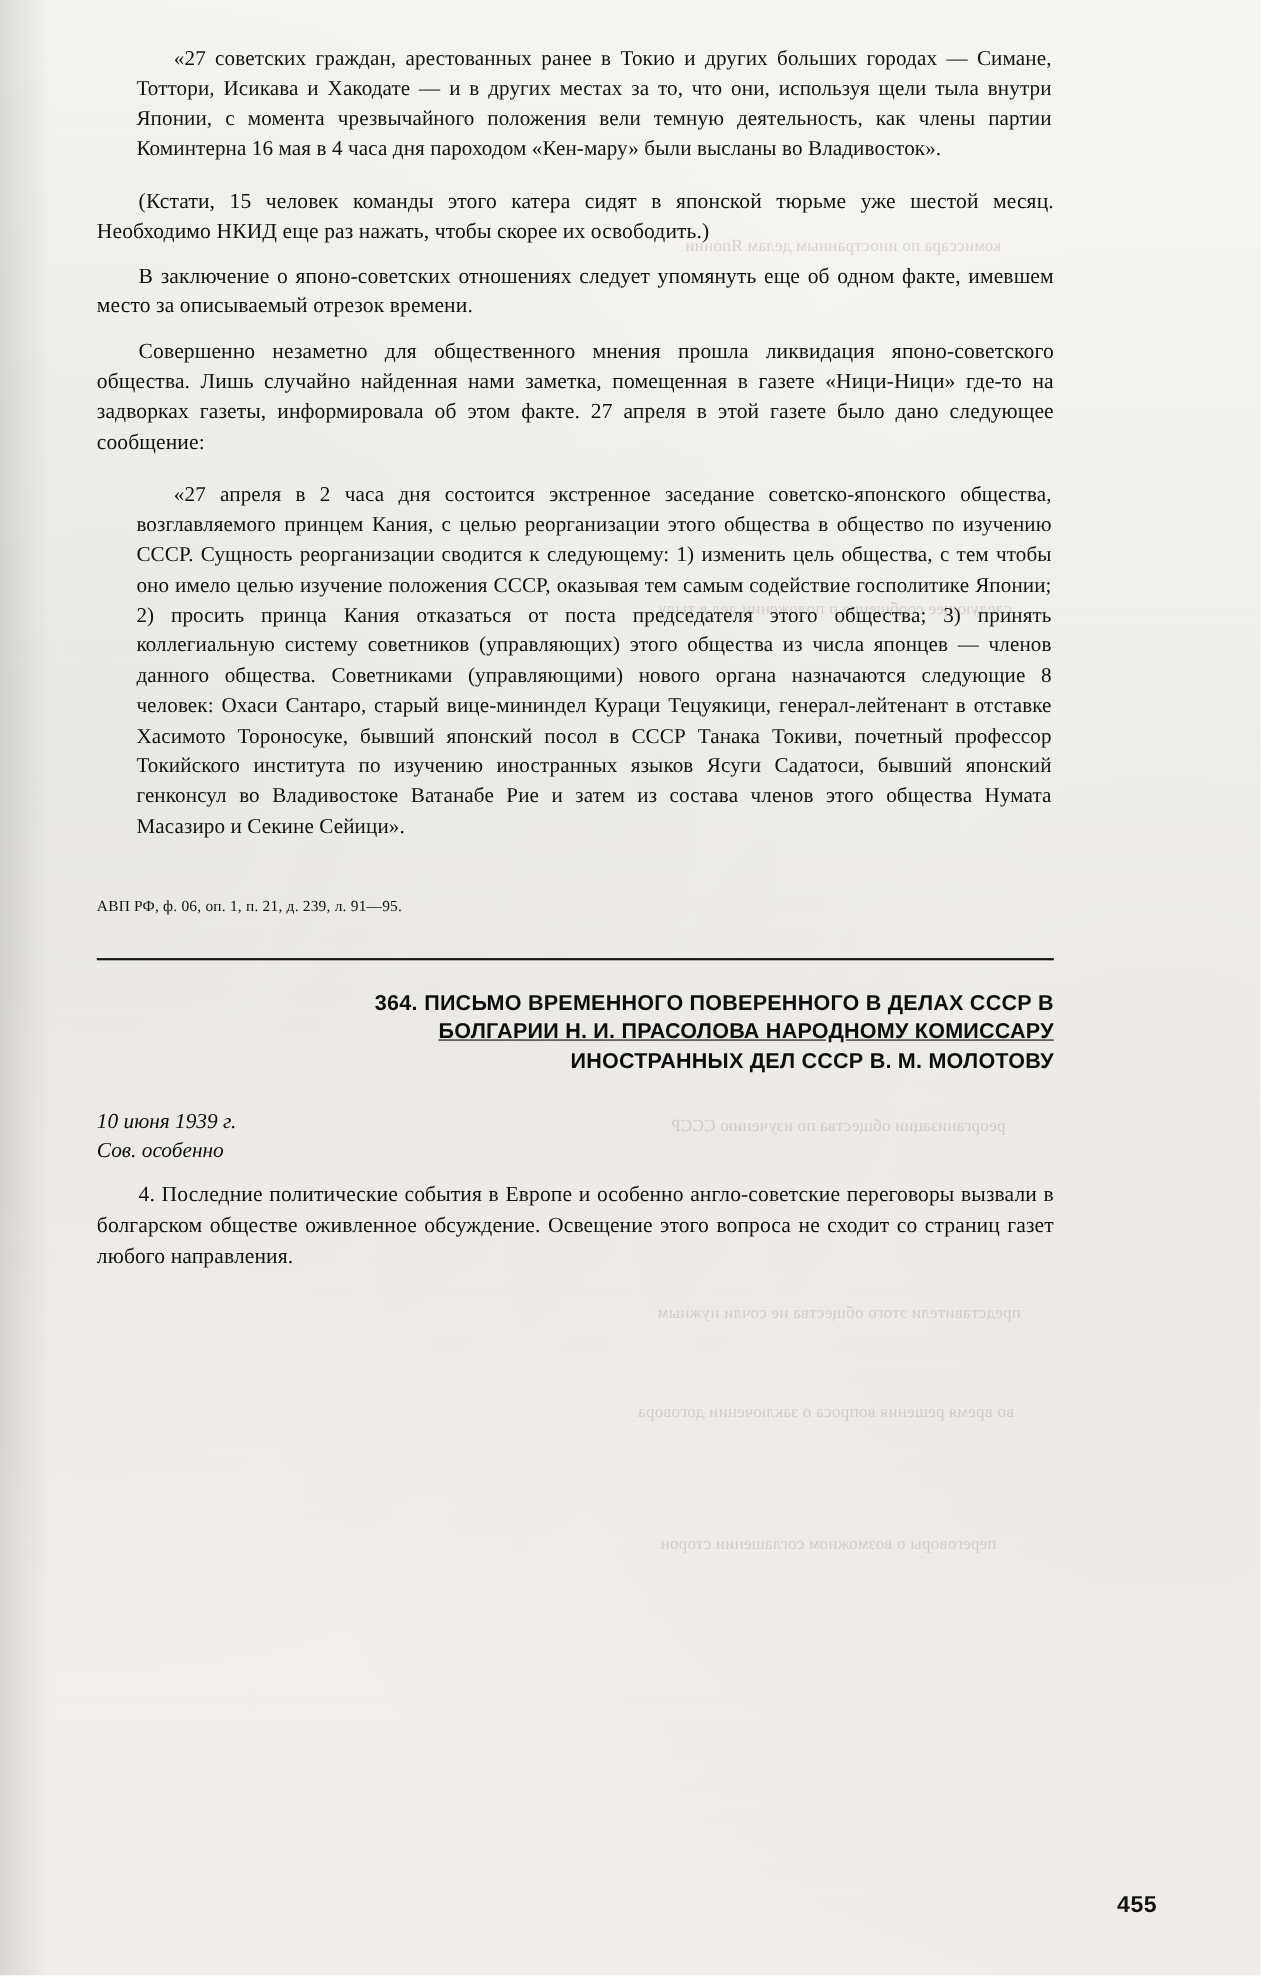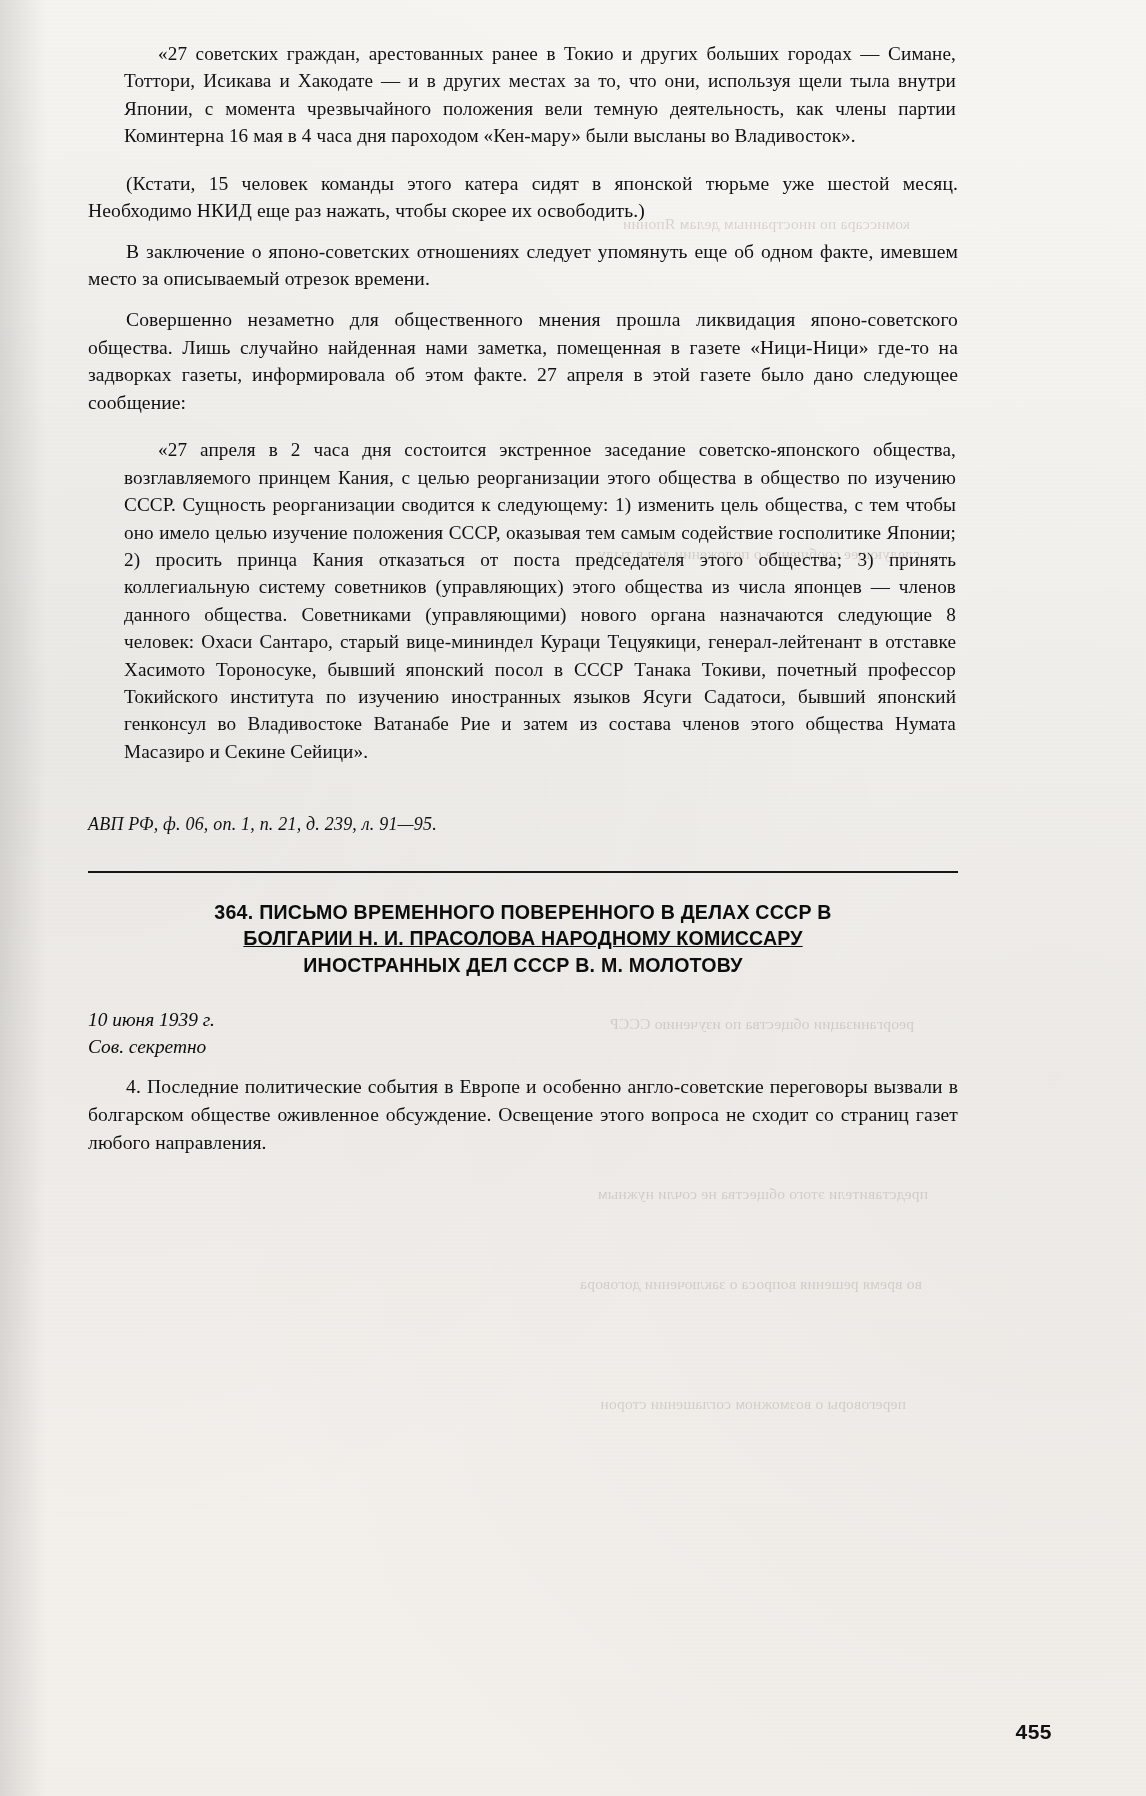--- a/index.html
+++ b/index.html
@@ -71,40 +71,39 @@
   }
   .indent { text-indent: 38px; }
   .indent-q { text-indent: 34px; }
   .block-quote {
     margin-left: 36px;
     width: 832px;
   }
   .gap-s { height: 13px; }
   .gap-m { height: 20px; }
   .source {
-    font-style: italic;
-    font-size: 18px;
+    font-size: 14px;
     margin-top: 26px;
     letter-spacing: 0.2px;
     text-align: left;
   }
   .rule {
     margin-top: 32px;
     margin-bottom: 26px;
     width: 100%;
     height: 2px;
     background: #151515;
   }
   .doc-heading {
     font-family: "Liberation Sans", sans-serif;
     font-weight: bold;
     font-size: 19.6px;
     line-height: 26.5px;
     letter-spacing: 0.2px;
-    text-align: center;
+    text-align: right;
     text-transform: uppercase;
   }
   .doc-heading .num { margin-right: 6px; }
   .heading-rest {
     display: block;
     margin-left: 42px;
     margin-top: -26.5px;
     padding-top: 26.5px;
   }
   .meta {
@@ -172,21 +171,21 @@
     <div class="rule"></div>
 
     <div class="doc-heading">
       <span class="num">364.</span><span>ПИСЬМО ВРЕМЕННОГО ПОВЕРЕННОГО В ДЕЛАХ СССР В</span>
       <span class="heading-rest" style="margin-left:0; margin-top:0; padding-top:0; display:block;text-decoration:underline;">БОЛГАРИИ Н. И. ПРАСОЛОВА НАРОДНОМУ КОМИССАРУ</span>
       <span class="heading-rest" style="margin-left:0; margin-top:0; padding-top:0; display:block;">ИНОСТРАННЫХ ДЕЛ СССР В. М. МОЛОТОВУ</span>
     </div>
 
     <div class="meta">
       <div>10 июня 1939 г.</div>
-      <div>Сов. секретно</div>
+      <div>Сов. особенно</div>
     </div>
 
 
     <div class="gap-s"></div>
 
     <p class="indent">4. Последние политические события в Европе и особенно англо-советские переговоры вызвали в болгарском обществе оживленное обсуждение. Освещение этого вопроса не сходит со страниц газет любого направления.</p>
 
   </div>
 
   <div class="folio">455</div>

